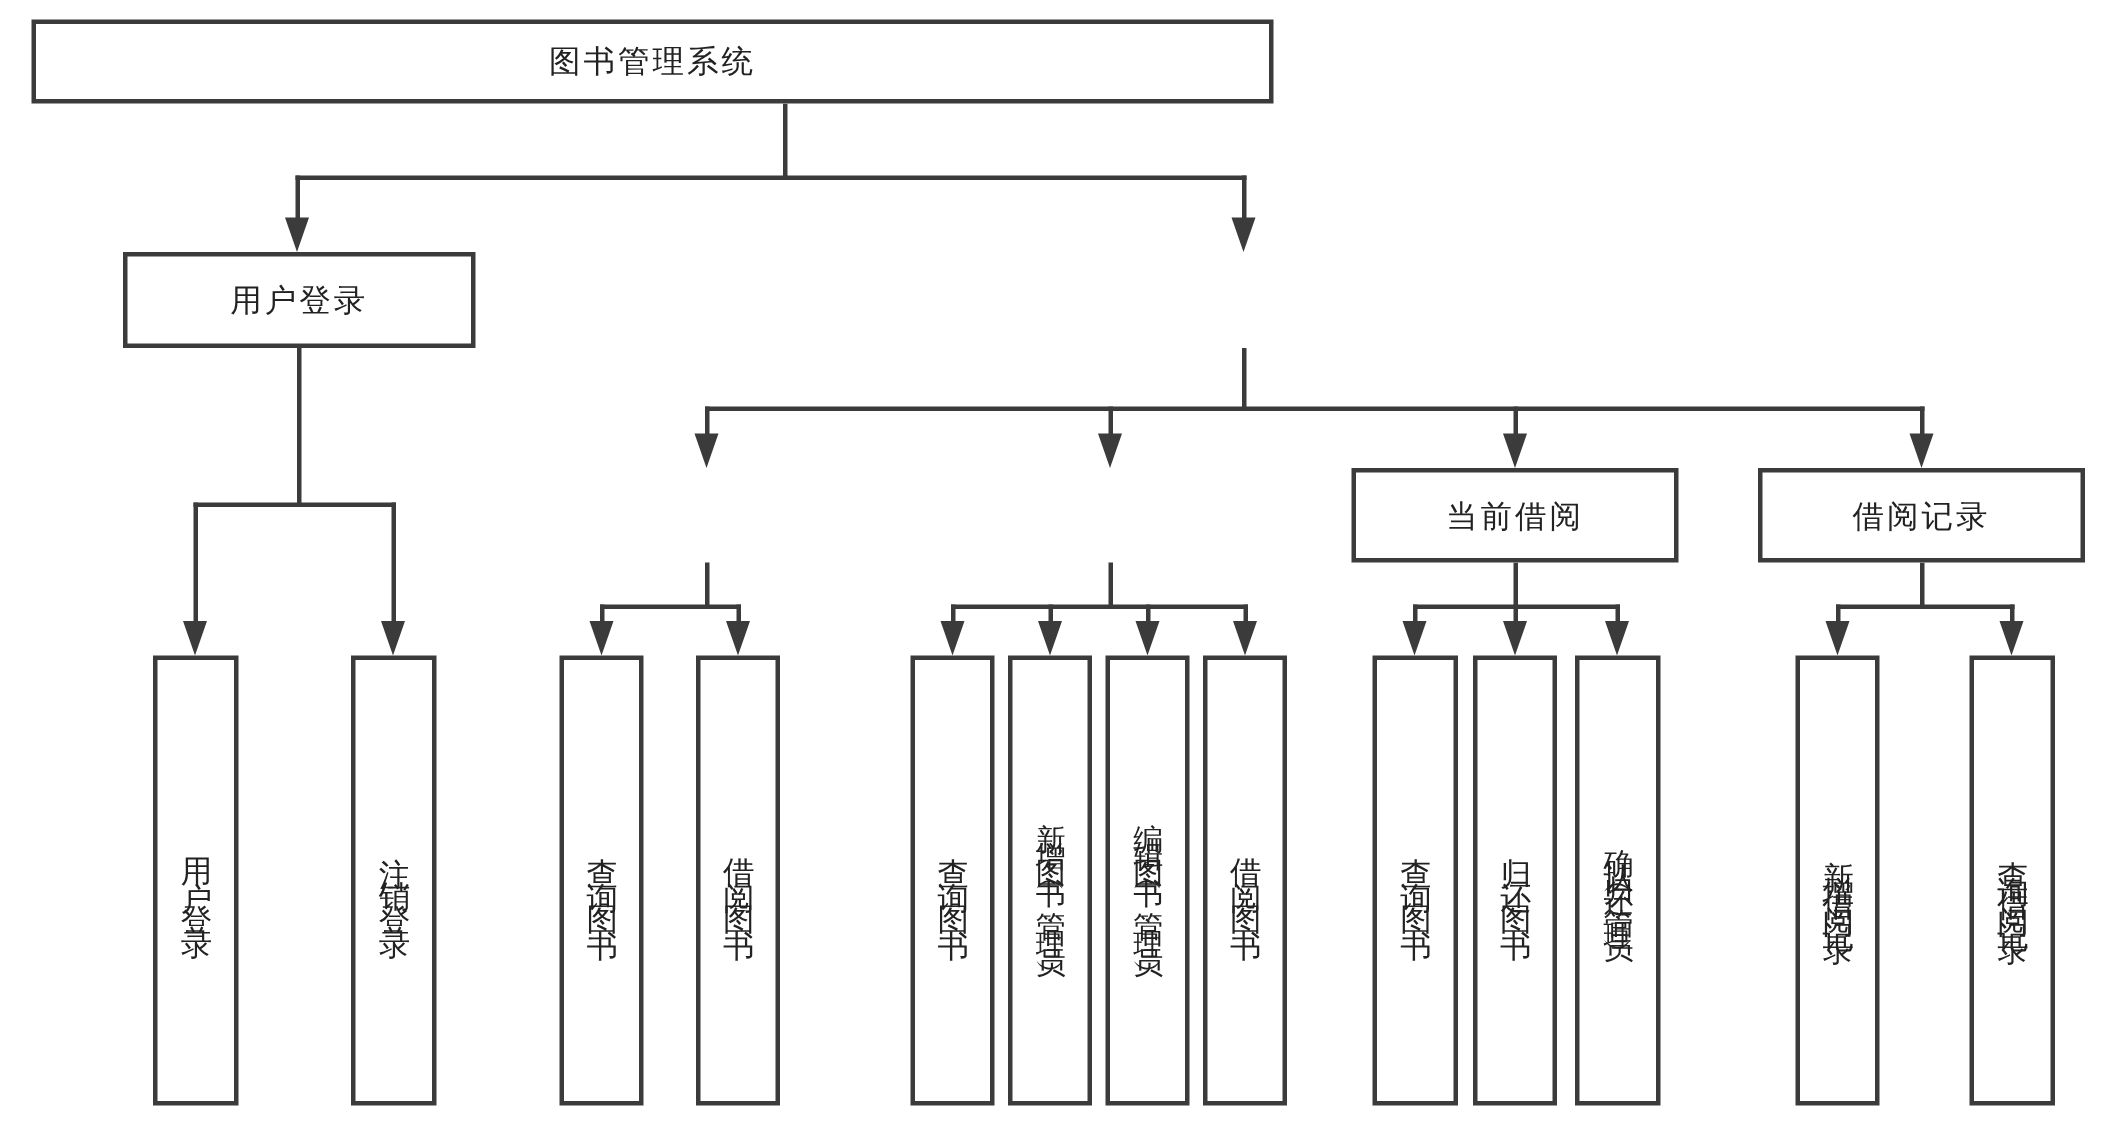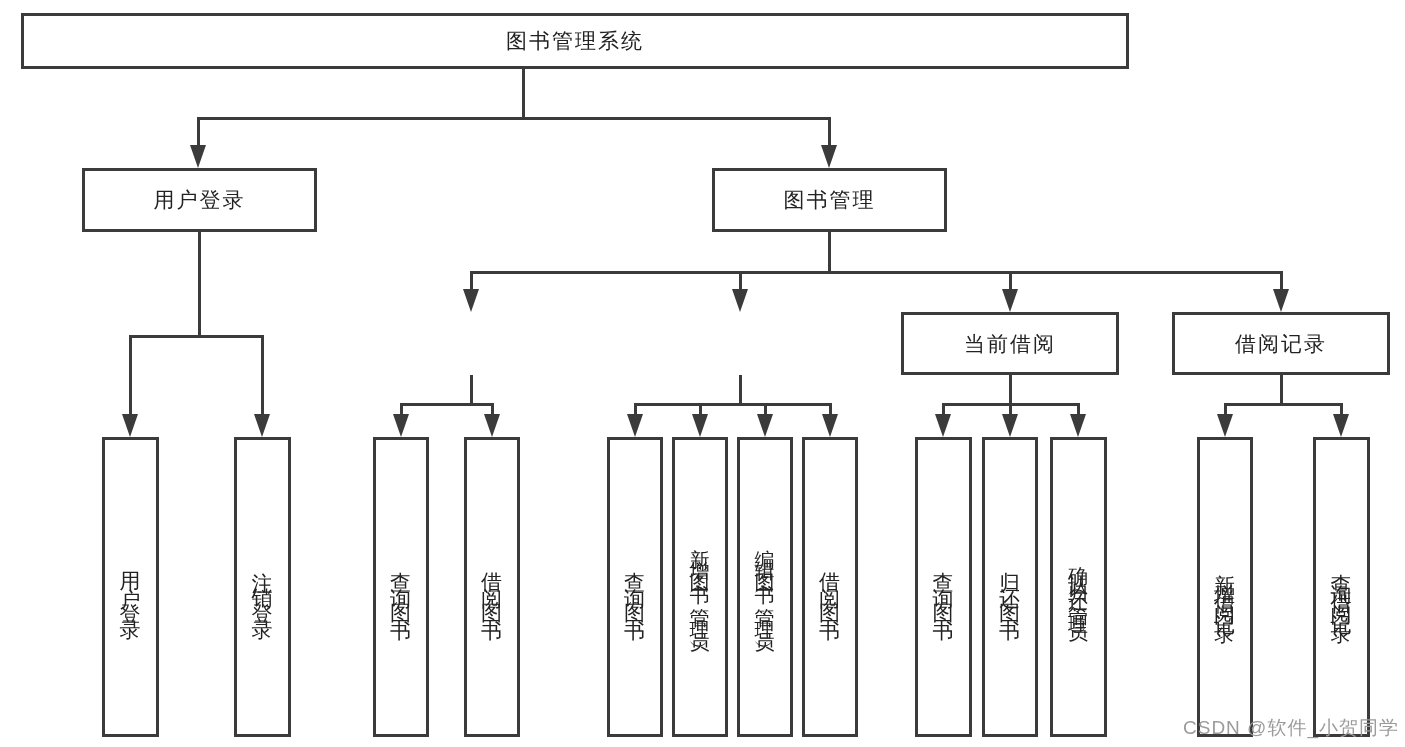--- a/index.html
+++ b/index.html
@@ -33,21 +33,21 @@
   .ls8{letter-spacing:12px;font-size:20px;}
   .ls9{letter-spacing:8px;font-size:20px;}
   .line{position:absolute;background:#3b3b3b;}
   .arrow{
     position:absolute;width:0;height:0;
     border-left:8px solid transparent;
     border-right:8px solid transparent;
     border-top:23px solid #3b3b3b;
   }
   
-  #root       {left:21px;  top:13px;  width:1108px;height:56px;}
+  #root       {left:21px;  top:13px;  width:828px;height:56px;}
   #n-login    {left:82px;  top:168px; width:235px; height:64px;}
   #n-mgmt     {left:712px; top:168px; width:235px; height:64px;}
   #n-recommend{left:362px; top:312px; width:218px; height:63px;}
   #n-borrow   {left:631px; top:312px; width:218px; height:63px;}
   #n-current  {left:901px; top:312px; width:218px; height:63px;}
   #n-records  {left:1172px;top:312px; width:218px; height:63px;}
   .leaf{top:437px;width:56px;height:300px;}
   #l1{left:102px;width:57px;} #l2{left:234px;width:57px;}
   #l3{left:373px;} #l4{left:464px;}
   #l5{left:607px;} #l6{left:672px;} #l7{left:737px;} #l8{left:802px;}
@@ -119,23 +119,20 @@
       <div class="arrow" style="left: 1333px; top: 414px;"></div>
     </div>
 
   <div class="box" id="root">
     <span class="h-label">图书管理系统</span>
   </div>
 
   <div class="box" id="n-login">
     <span class="h-label">用户登录</span>
   </div>
-  <div class="box" id="n-mgmt">
-    <span class="h-label">图书管理</span>
-  </div>
 
   <div class="box" id="n-records">
     <span class="h-label">借阅记录</span>
   </div>
   <div class="box" id="n-current">
     <span class="h-label">当前借阅</span>
   </div>
 
   <div class="box leaf" id="l1">
     <span class="v-label ls4">用户登录</span>
@@ -170,14 +167,13 @@
   <div class="box leaf" id="l11">
     <span class="v-label ls9">确认归还（管理员）</span>
   </div>
   <div class="box leaf" id="l12">
     <span class="v-label ls6">新增借阅记录</span>
   </div>
   <div class="box leaf" id="l13">
     <span class="v-label ls6">查询借阅记录</span>
   </div>
 
-  <div id="watermark">CSDN @软件_小贺同学</div>
 </div>
 
 </body></html>

